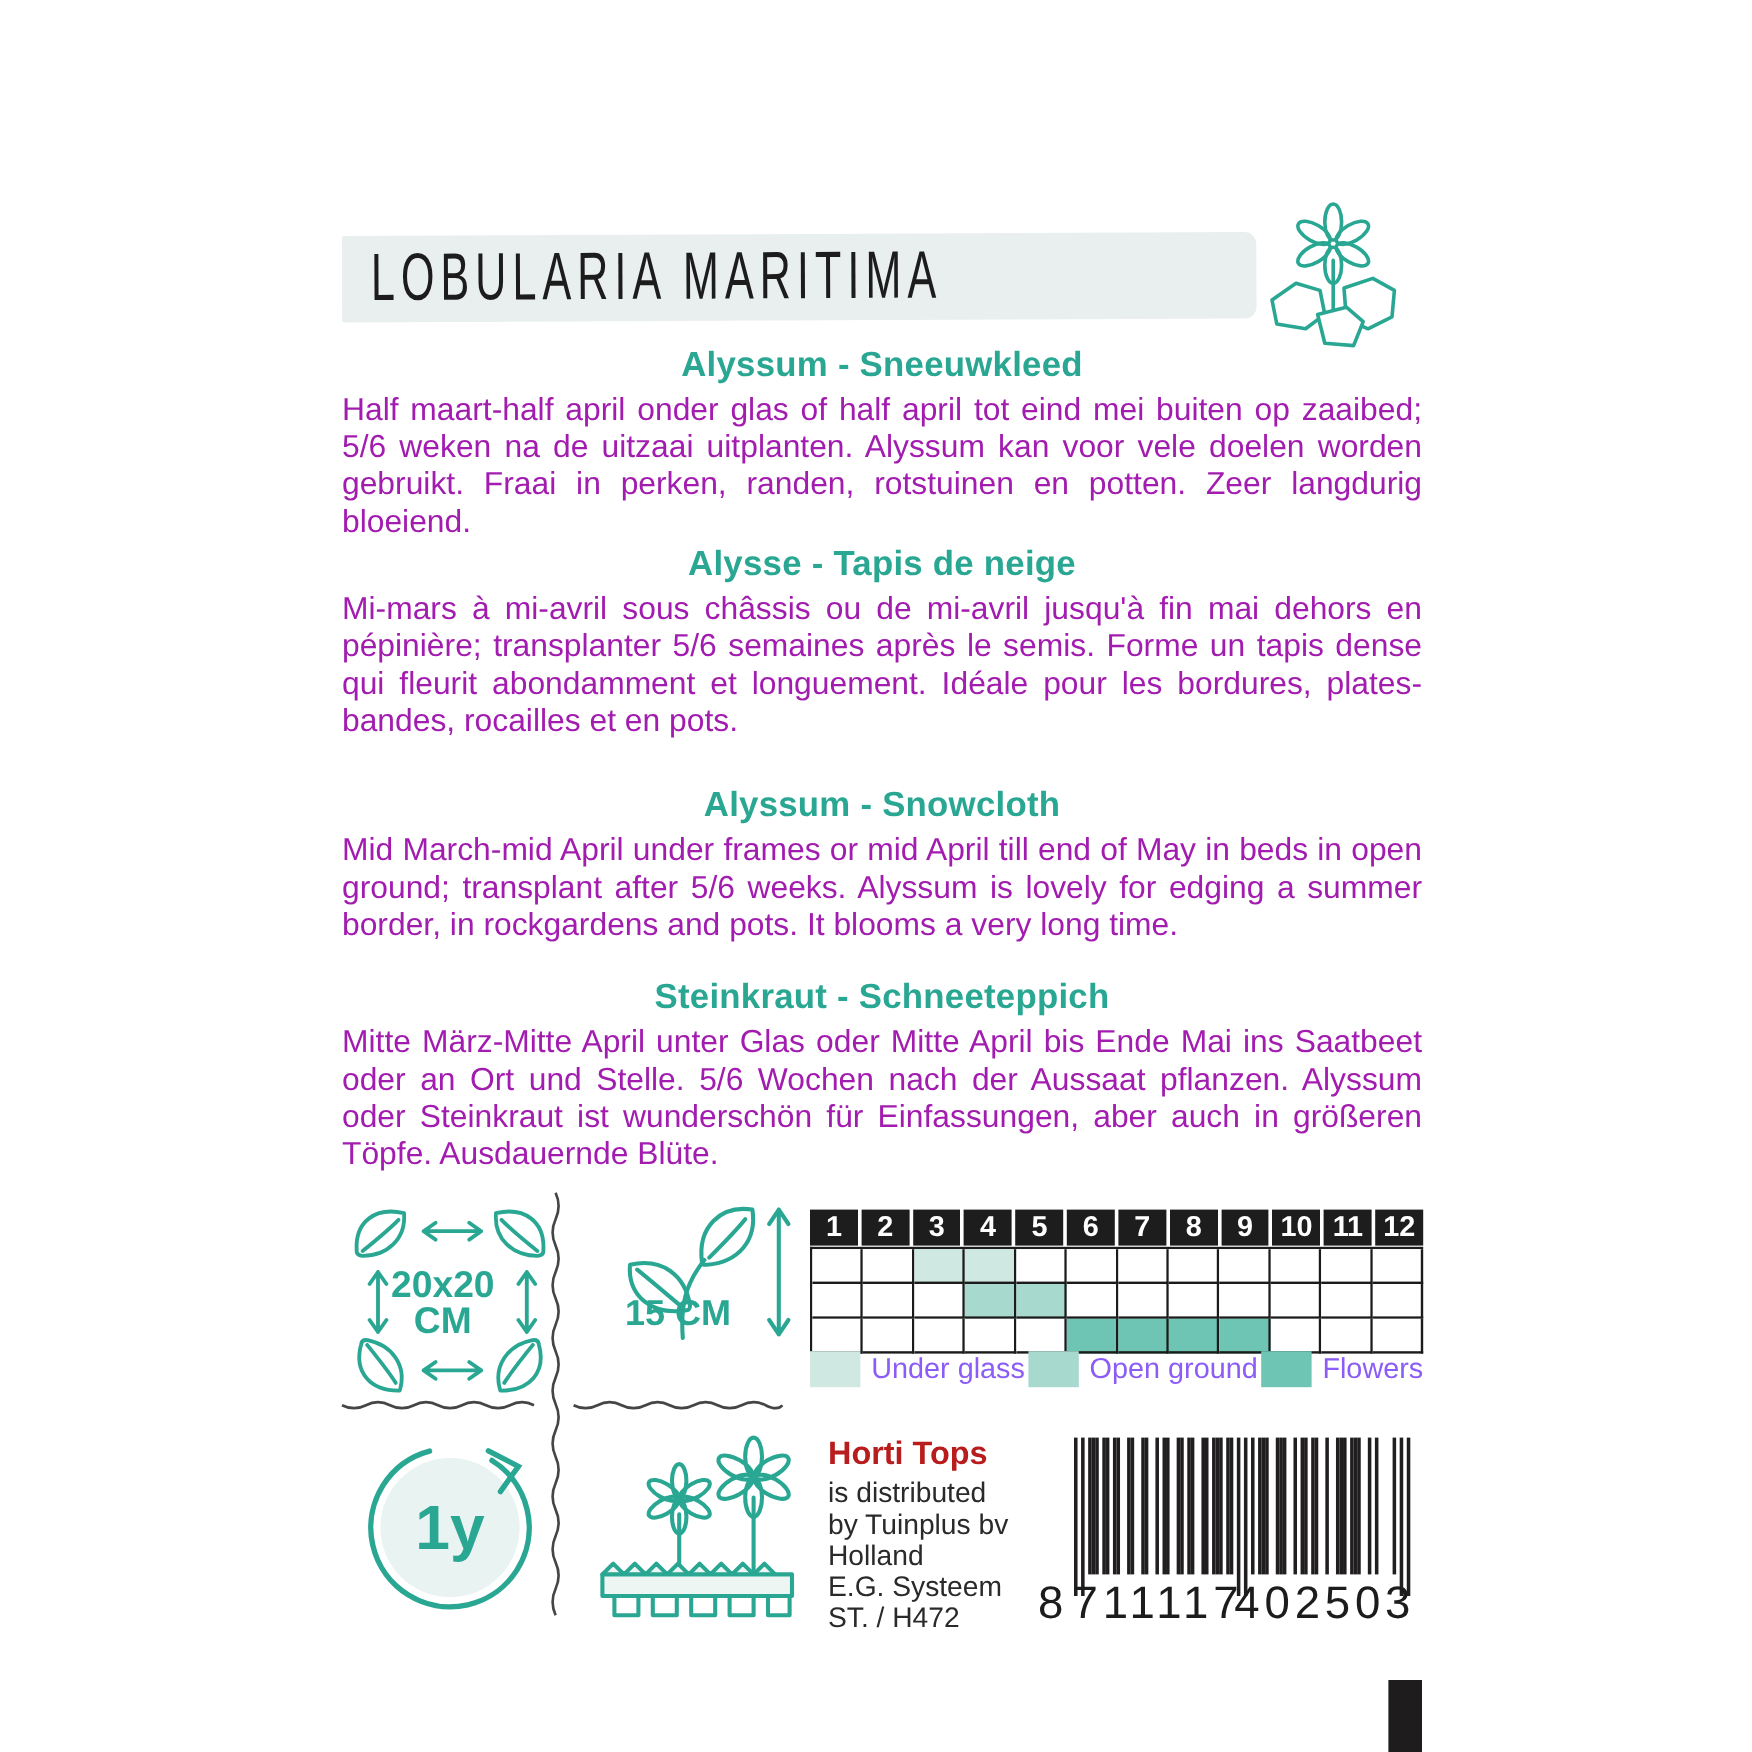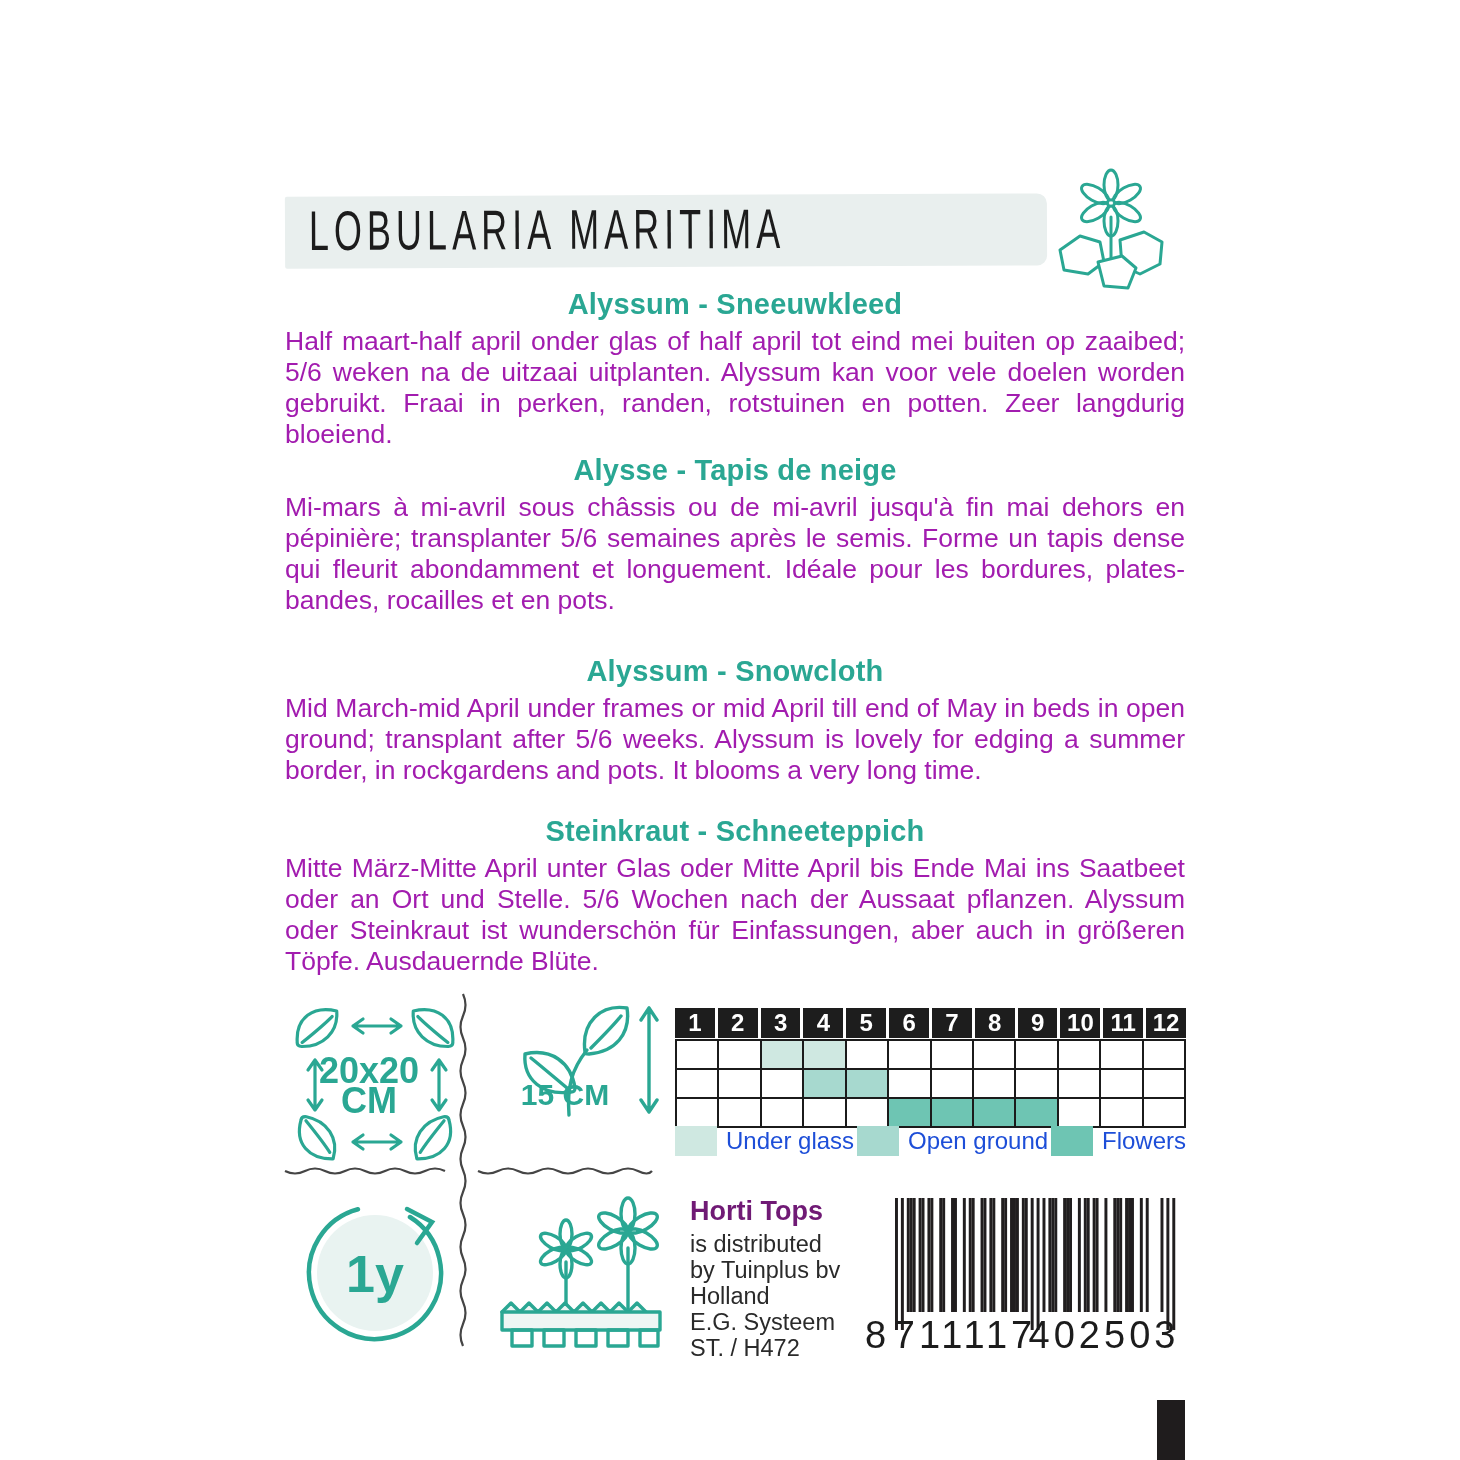--- a/index.html
+++ b/index.html
@@ -19,30 +19,30 @@
   .cal-months{display:grid;grid-template-columns:repeat(12,1fr);gap:3px;}
   .cal-month{height:30px;background:#1d1d1d;color:#ffffff;font-size:24px;font-weight:700;
         display:flex;align-items:center;justify-content:center;}
   .cal-body{border-left:2px solid #1b1b1b;border-top:2px solid #1b1b1b;margin-top:1px;}
   .cal-row{display:grid;grid-template-columns:repeat(12,1fr);}
   .cal-cell{height:27px;border-right:2px solid #1b1b1b;border-bottom:2px solid #1b1b1b;background:#ffffff;}
   .legend{position:absolute;left:675px;top:1126px;width:511px;display:flex;align-items:center;
         justify-content:space-between;}
   .legend-item{display:flex;align-items:center;}
   .legend-swatch{width:42px;height:30px;margin-right:9px;}
-  .legend-label{font-size:24px;color:#1d4ed8;}
+  .legend-label{font-size:24px;color:#8b5cf6;}
   
   .ic-label{position:absolute;color:var(--teal,#2aa793);font-weight:700;text-align:center;}
-  .spacing-label{left:305px;top:1056px;width:128px;font-size:36px;line-height:30px;}
+  .spacing-label{left:305px;top:1056px;width:128px;font-size:31px;line-height:30px;}
   .height-label{left:500px;top:1078px;width:130px;font-size:30px;}
   .oney-label{left:295px;top:1195px;width:160px;height:158px;display:flex;align-items:center;
         justify-content:center;font-size:52px;text-align:right;}
   
   .dist{position:absolute;left:690px;top:1196px;width:200px;}
-  .dist-name{font-size:27px;font-weight:700;color:#701a75;margin-bottom:4px;}
+  .dist-name{font-size:27px;font-weight:700;color:#b91c1c;margin-bottom:4px;}
   .dist-line{font-size:23.5px;line-height:26px;color:#2a2a2a;}
   .corner-bar{position:absolute;left:1157px;top:1400px;width:28px;height:60px;background:#1f1c1d;}
   svg{position:absolute;overflow:visible;}
   .decor{pointer-events:none;}
 </style>
 </head>
 <body>
 
 <div class="page">
 

